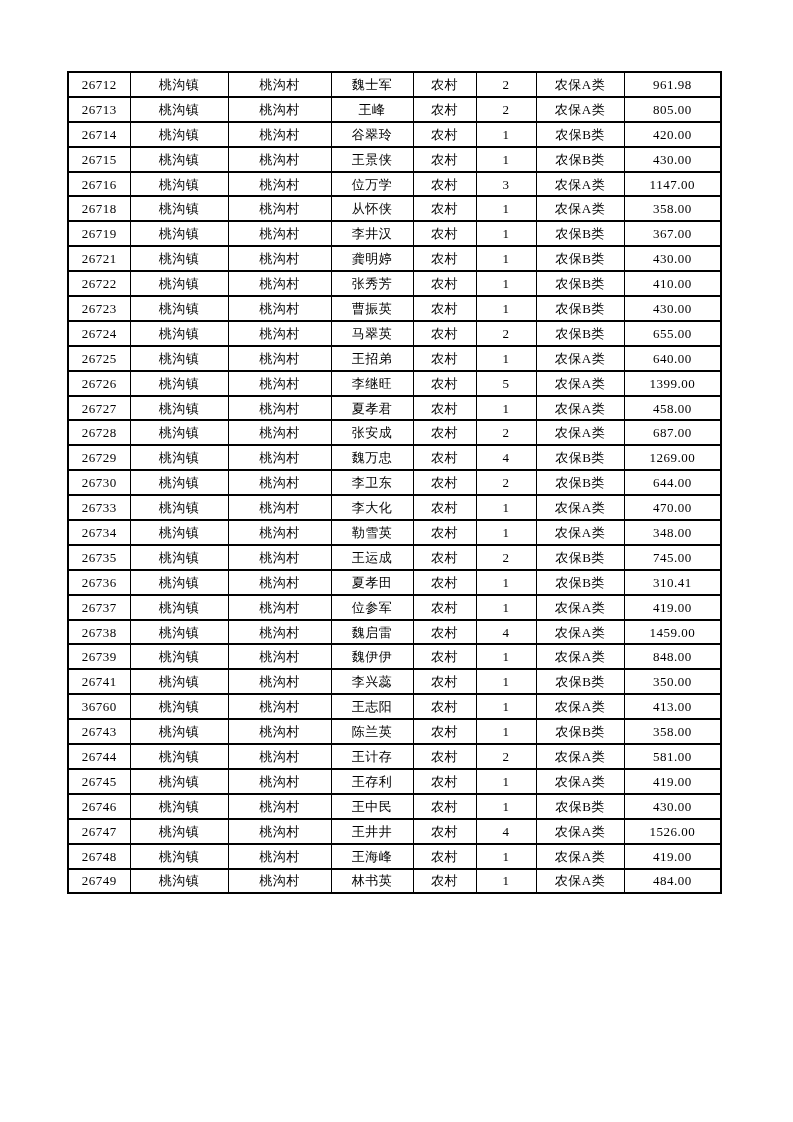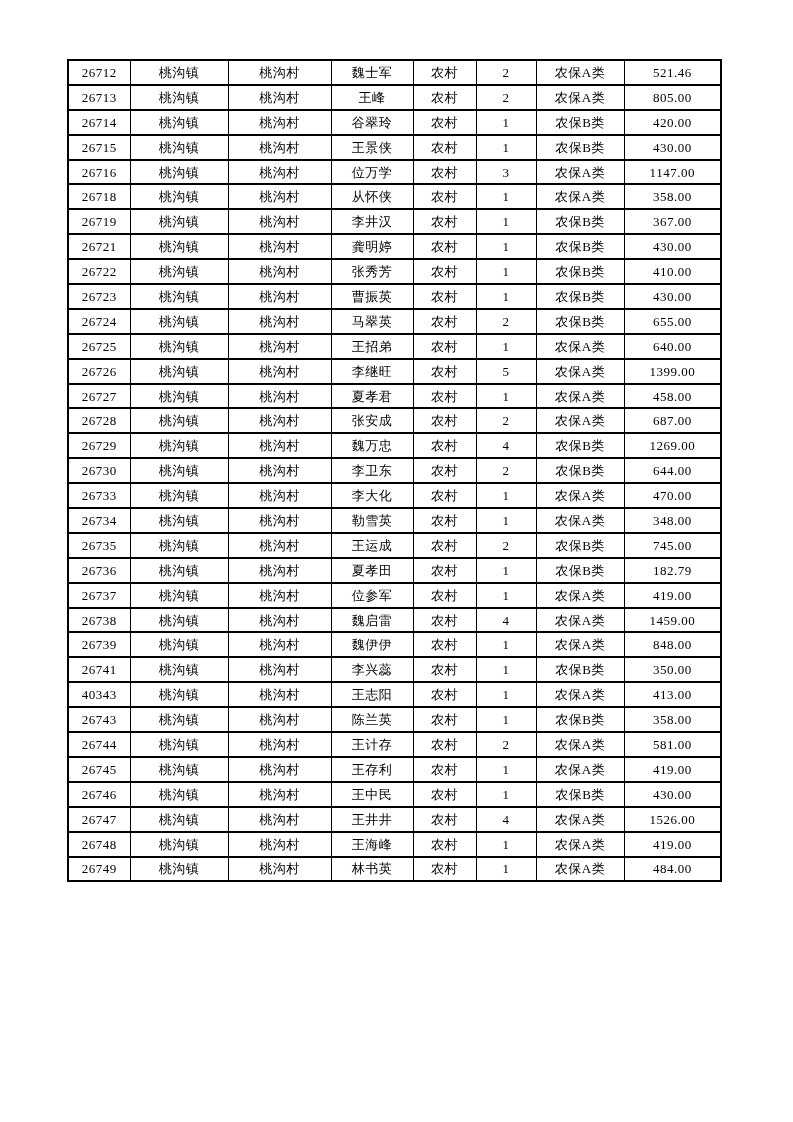--- a/index.html
+++ b/index.html
@@ -10,21 +10,21 @@
   .page {
     position: relative;
     width: 793px;
     height: 1122px;
     background: #ffffff;
     overflow: hidden;
   }
   table.data-table {
     position: absolute;
     left: 67px;
-    top: 59px;
+    top: 71px;
     width: 653px;
     border-collapse: collapse;
     table-layout: fixed;
     border: 2px solid #000000;
   }
   table.data-table td {
     height: 22.9px;
     padding: 0;
     border-left: 1px solid #000000;
     border-right: 1px solid #000000;
@@ -66,21 +66,21 @@
     </colgroup>
     <tbody>
         <tr>
     <td>26712</td>
     <td>桃沟镇</td>
     <td>桃沟村</td>
     <td>魏士军</td>
     <td>农村</td>
     <td>2</td>
     <td>农保A类</td>
-    <td>521.46</td>
+    <td>961.98</td>
   </tr>
         <tr>
     <td>26713</td>
     <td>桃沟镇</td>
     <td>桃沟村</td>
     <td>王峰</td>
     <td>农村</td>
     <td>2</td>
     <td>农保A类</td>
     <td>805.00</td>
@@ -266,21 +266,21 @@
     <td>745.00</td>
   </tr>
         <tr>
     <td>26736</td>
     <td>桃沟镇</td>
     <td>桃沟村</td>
     <td>夏孝田</td>
     <td>农村</td>
     <td>1</td>
     <td>农保B类</td>
-    <td>182.79</td>
+    <td>310.41</td>
   </tr>
         <tr>
     <td>26737</td>
     <td>桃沟镇</td>
     <td>桃沟村</td>
     <td>位参军</td>
     <td>农村</td>
     <td>1</td>
     <td>农保A类</td>
     <td>419.00</td>
@@ -309,21 +309,21 @@
     <td>26741</td>
     <td>桃沟镇</td>
     <td>桃沟村</td>
     <td>李兴蕊</td>
     <td>农村</td>
     <td>1</td>
     <td>农保B类</td>
     <td>350.00</td>
   </tr>
         <tr>
-    <td>40343</td>
+    <td>36760</td>
     <td>桃沟镇</td>
     <td>桃沟村</td>
     <td>王志阳</td>
     <td>农村</td>
     <td>1</td>
     <td>农保A类</td>
     <td>413.00</td>
   </tr>
         <tr>
     <td>26743</td>

